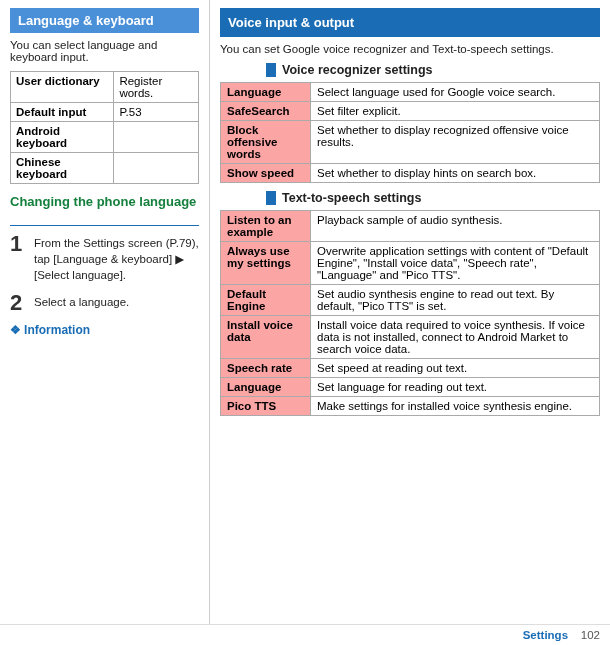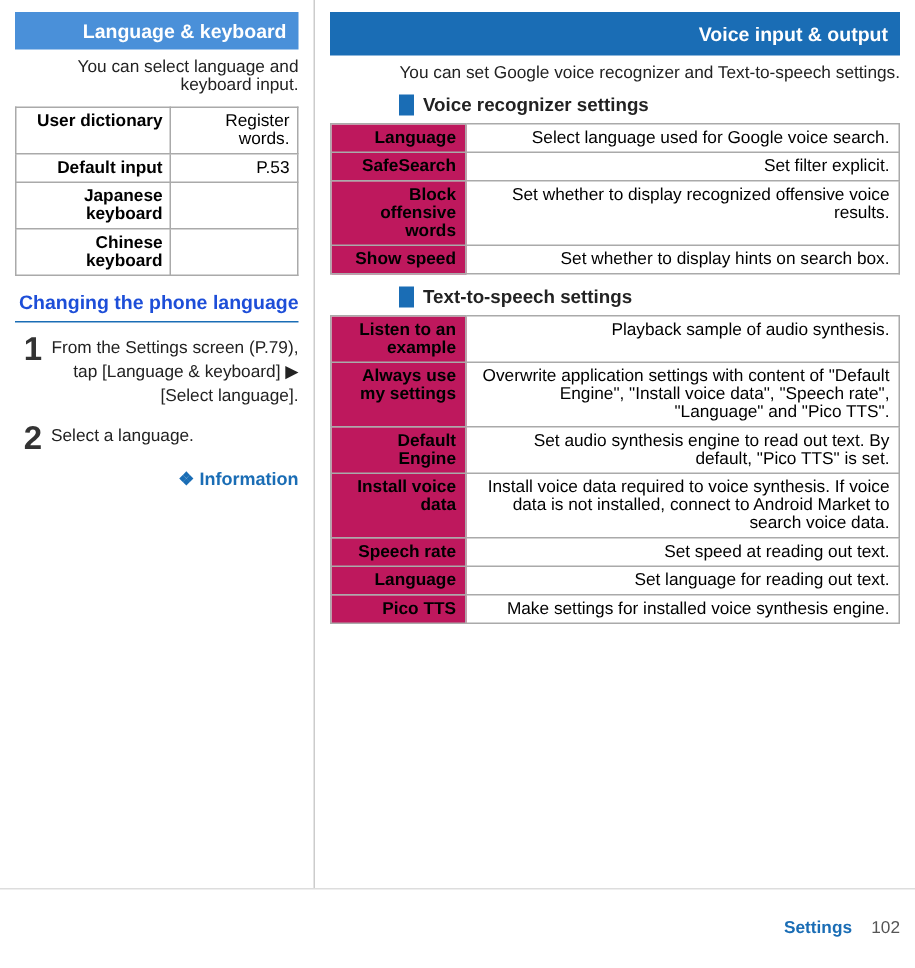--- a/index.html
+++ b/index.html
@@ -10,21 +10,20 @@
       font-size: 12px;
       background: #fff;
       overflow: hidden;
       display: flex;
       flex-direction: column;
     }
     .main-container {
       display: flex;
       flex: 1;
       overflow: hidden;
-      text-align: right;
     }
     
     .left-panel {
       width: 210px;
       padding: 8px 10px;
       border-right: 1px solid #ccc;
       flex-shrink: 0;
     }
     .left-panel h2 {
       background: #4a90d9;
@@ -50,24 +49,24 @@
       padding: 3px 5px;
       vertical-align: top;
     }
     .settings-table td:first-child {
       font-weight: bold;
       width: 55%;
     }
     .section-title {
       font-size: 13px;
       font-weight: bold;
-      color: #1d4ed8;
+      color: #15803d;
       border-bottom: 1px solid #1a6db5;
       margin-bottom: 6px;
-      padding-bottom: 5px;
+      padding-bottom: 16px;
     }
     .step {
       display: flex;
       margin-bottom: 8px;
     }
     .step-num {
       font-size: 22px;
       font-weight: bold;
       color: #333;
       min-width: 18px;
@@ -142,26 +141,26 @@
       margin-bottom: 8px;
     }
     .voice-table td {
       border: 1px solid #aaa;
       padding: 3px 6px;
       vertical-align: top;
     }
     .voice-table td:first-child {
       font-weight: bold;
       width: 90px;
-      background: #be185d;
+      background: #fca5a5;
     }
     
     .footer {
       text-align: right;
-      padding: 20px 10px;
+      padding: 4px 10px;
       font-size: 11.5px;
       color: #555;
       border-top: 1px solid #ddd;
     }
     .footer .settings-word {
       color: #1a6db5;
       font-weight: bold;
     }
   </style>
 </head>
@@ -177,21 +176,21 @@
       <tbody id="settings-table-body">
           <tr>
             <td>User dictionary</td>
             <td>Register words.</td>
           </tr>
           <tr>
             <td>Default input</td>
             <td>P.53</td>
           </tr>
           <tr>
-            <td>Japanese keyboard</td>
+            <td>Android keyboard</td>
             <td></td>
           </tr>
           <tr>
             <td>Chinese keyboard</td>
             <td></td>
           </tr>
         </tbody>
     </table>
 
     <div class="section-title">Changing the phone language</div>

